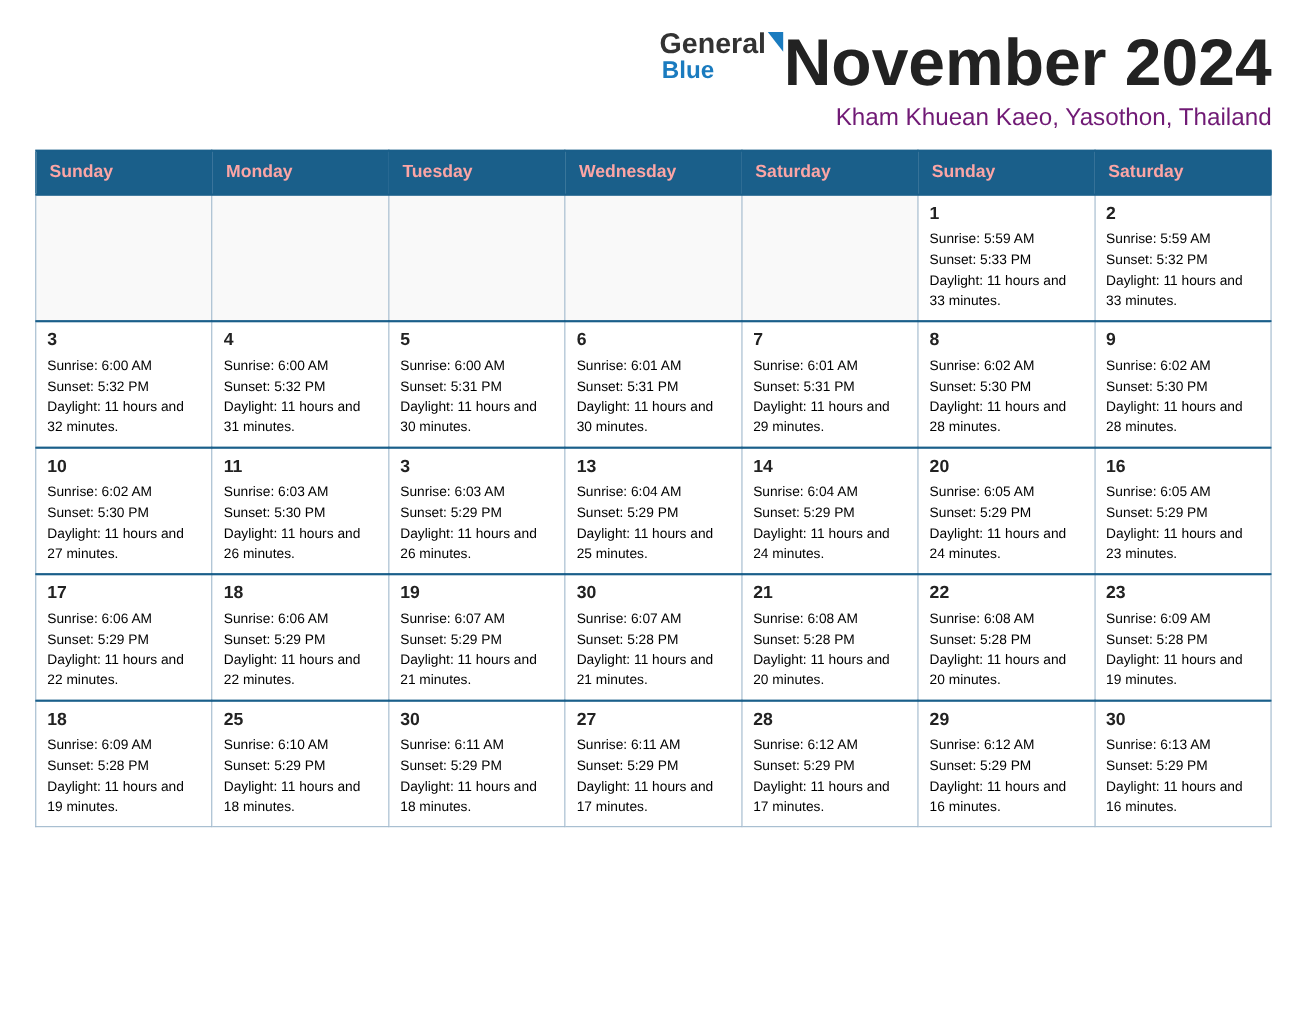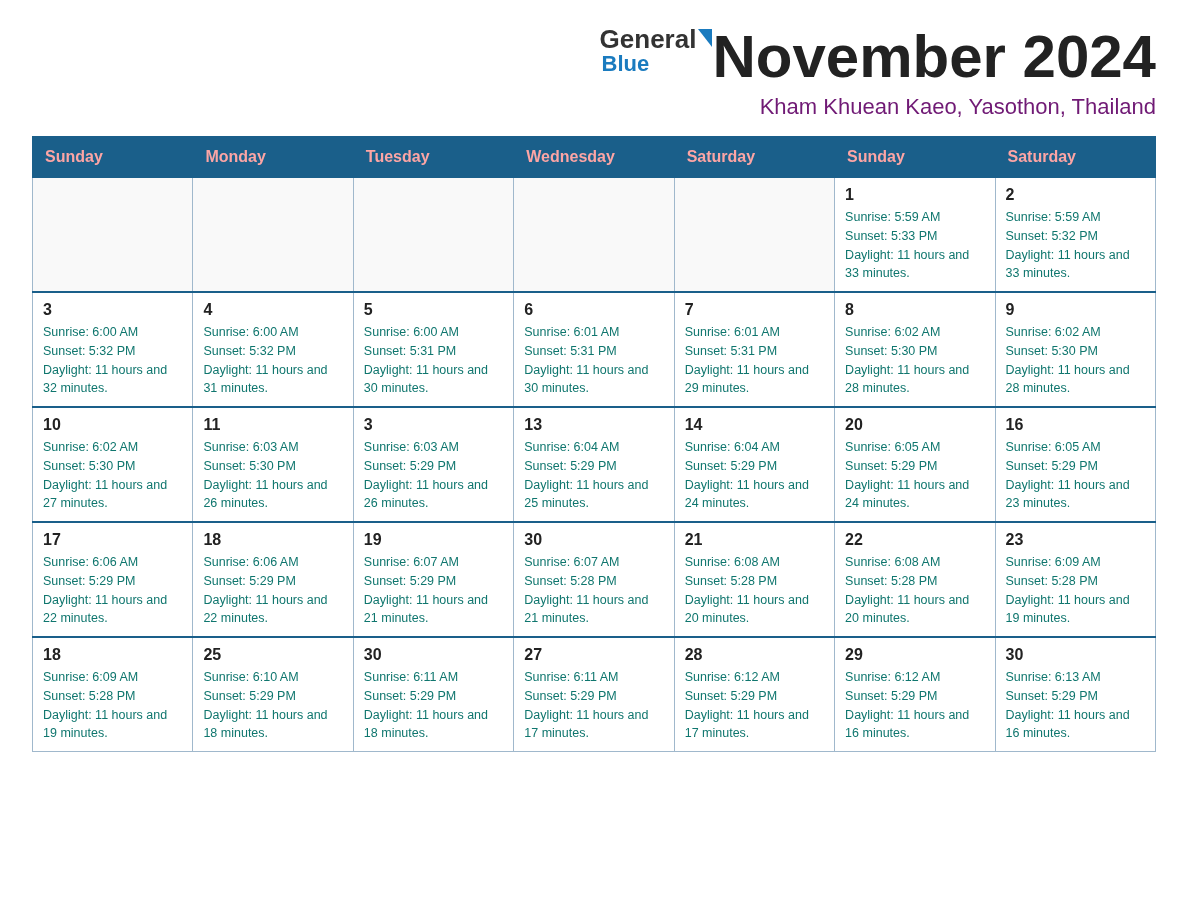--- a/index.html
+++ b/index.html
@@ -83,21 +83,21 @@
       border-top: 2px solid #1a5f8a;
     }
     .day-number {
       font-size: 16px;
       font-weight: bold;
       color: #222;
       margin-bottom: 4px;
     }
     .day-info {
       font-size: 12.5px;
-      color: #0f766e;
+      color: #000000;
       line-height: 1.5;
     }
     .empty-cell {
       background: #f9f9f9;
     }
     .calendar tbody tr:first-child td {
       min-height: 90px;
     }
   </style>
 </head>

